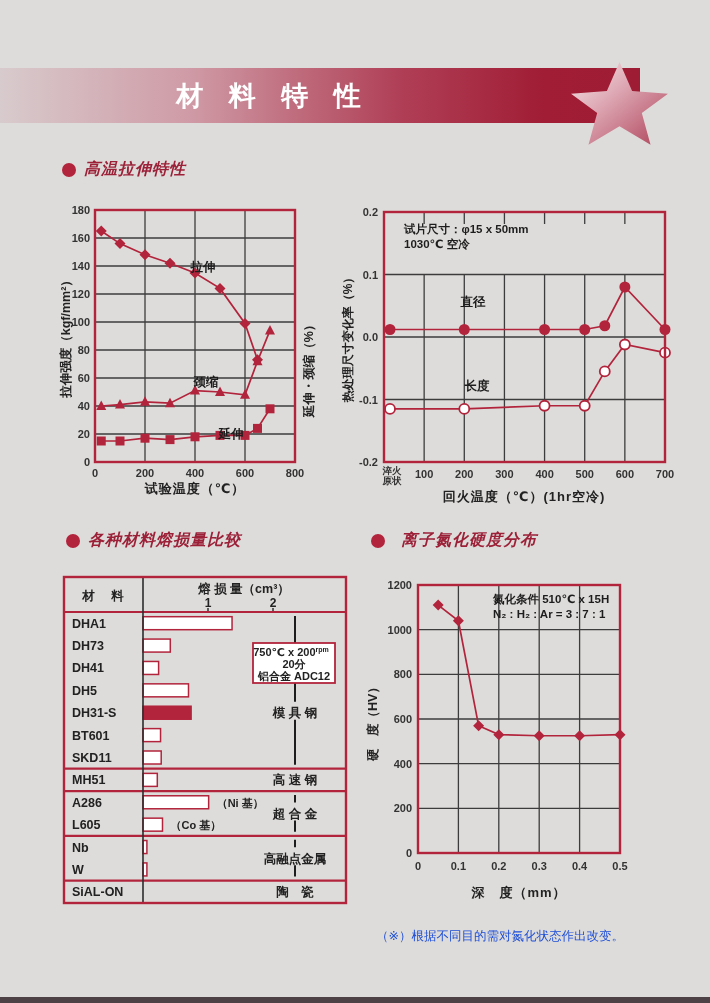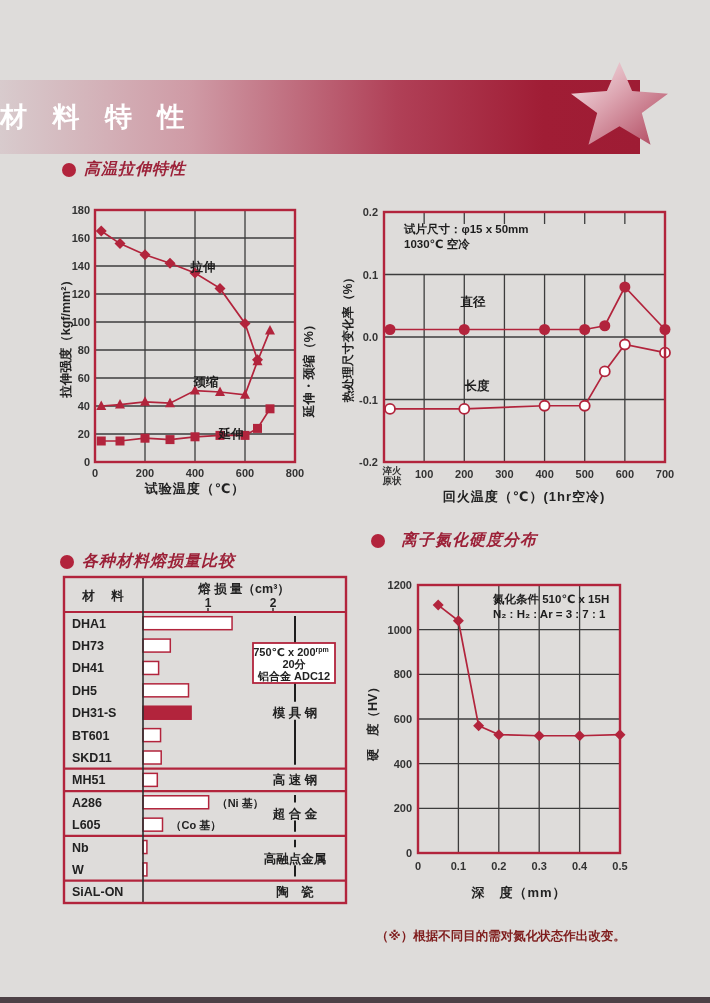--- a/index.html
+++ b/index.html
@@ -1,46 +1,46 @@
 <!DOCTYPE html>
 <html><head>
 <meta charset="utf-8">
 <style>
   html,body{margin:0;padding:0;}
   body{font-family:"Liberation Sans","DejaVu Sans",sans-serif;}
   #page{position:relative;width:710px;height:1003px;background:#dedcda;overflow:hidden;}
-  .banner{position:absolute;left:0;top:80px;width:640px;height:74px;
+  .banner{position:absolute;left:0;top:68px;width:640px;height:55px;
     background:linear-gradient(90deg,#d8cbcd 0%,#cf9aa5 30%,#b04057 62%,#a01d35 85%,#9e1c34 100%);
-    display:flex;align-items:center;padding-right:94px;box-sizing:border-box;}
+    display:flex;align-items:center;justify-content:center;padding-right:94px;box-sizing:border-box;}
   .banner-title{color:#ffffff;font-size:27px;font-weight:bold;letter-spacing:9px;white-space:nowrap;}
   .star{position:absolute;left:571px;top:62px;width:97px;height:88px;
     background:linear-gradient(140deg,#f3e3e6 5%,#dca4b0 42%,#b44f65 90%);
     clip-path:polygon(50% 0,63% 33%,100% 36%,73% 58%,82% 94%,50% 73%,18% 94%,27% 58%,0 36%,37% 33%);}
   .sec-head{position:absolute;display:flex;align-items:center;gap:8px;}
   .sec-bullet{width:14px;height:14px;border-radius:50%;background:#b2243c;flex:0 0 auto;}
   .sec-label{font-size:16px;font-weight:bold;color:#9c2138;letter-spacing:1px;white-space:nowrap;font-style:italic;}
   .chart{position:absolute;}
-  .footnote{position:absolute;left:376px;top:928px;font-size:12.5px;font-weight:700;color:#7f1d1d;white-space:nowrap;}
+  .footnote{position:absolute;left:376px;top:928px;font-size:12.5px;font-weight:400;color:#1d4ed8;white-space:nowrap;}
   .bottombar{position:absolute;left:0;top:997px;width:710px;height:6px;background:#4d4146;}
 </style>
 </head>
 <body>
 
 <div id="page">
 
   <div class="banner">
     <span class="banner-title">材 料 特 性</span>
   </div>
   <div class="star"></div>
 
   <div class="sec-head" style="left:62px;top:159px;">
     <span class="sec-bullet"></span>
     <span class="sec-label">高温拉伸特性</span>
   </div>
-  <div class="sec-head" style="left:60px;top:530px;margin-top:21px;">
+  <div class="sec-head" style="left:66px;top:530px;">
     <span class="sec-bullet"></span>
     <span class="sec-label">各种材料熔损量比较</span>
   </div>
   <div class="sec-head" style="left:371px;top:530px;gap:16px;">
     <span class="sec-bullet"></span>
     <span class="sec-label">离子氮化硬度分布</span>
   </div>
 
   <svg id="chart1" class="chart" style="left:55px;top:200px;" width="315" height="312">
       <line x1="90" y1="10" x2="90" y2="262" stroke="#3c3c3c" stroke-width="1.3"></line>

